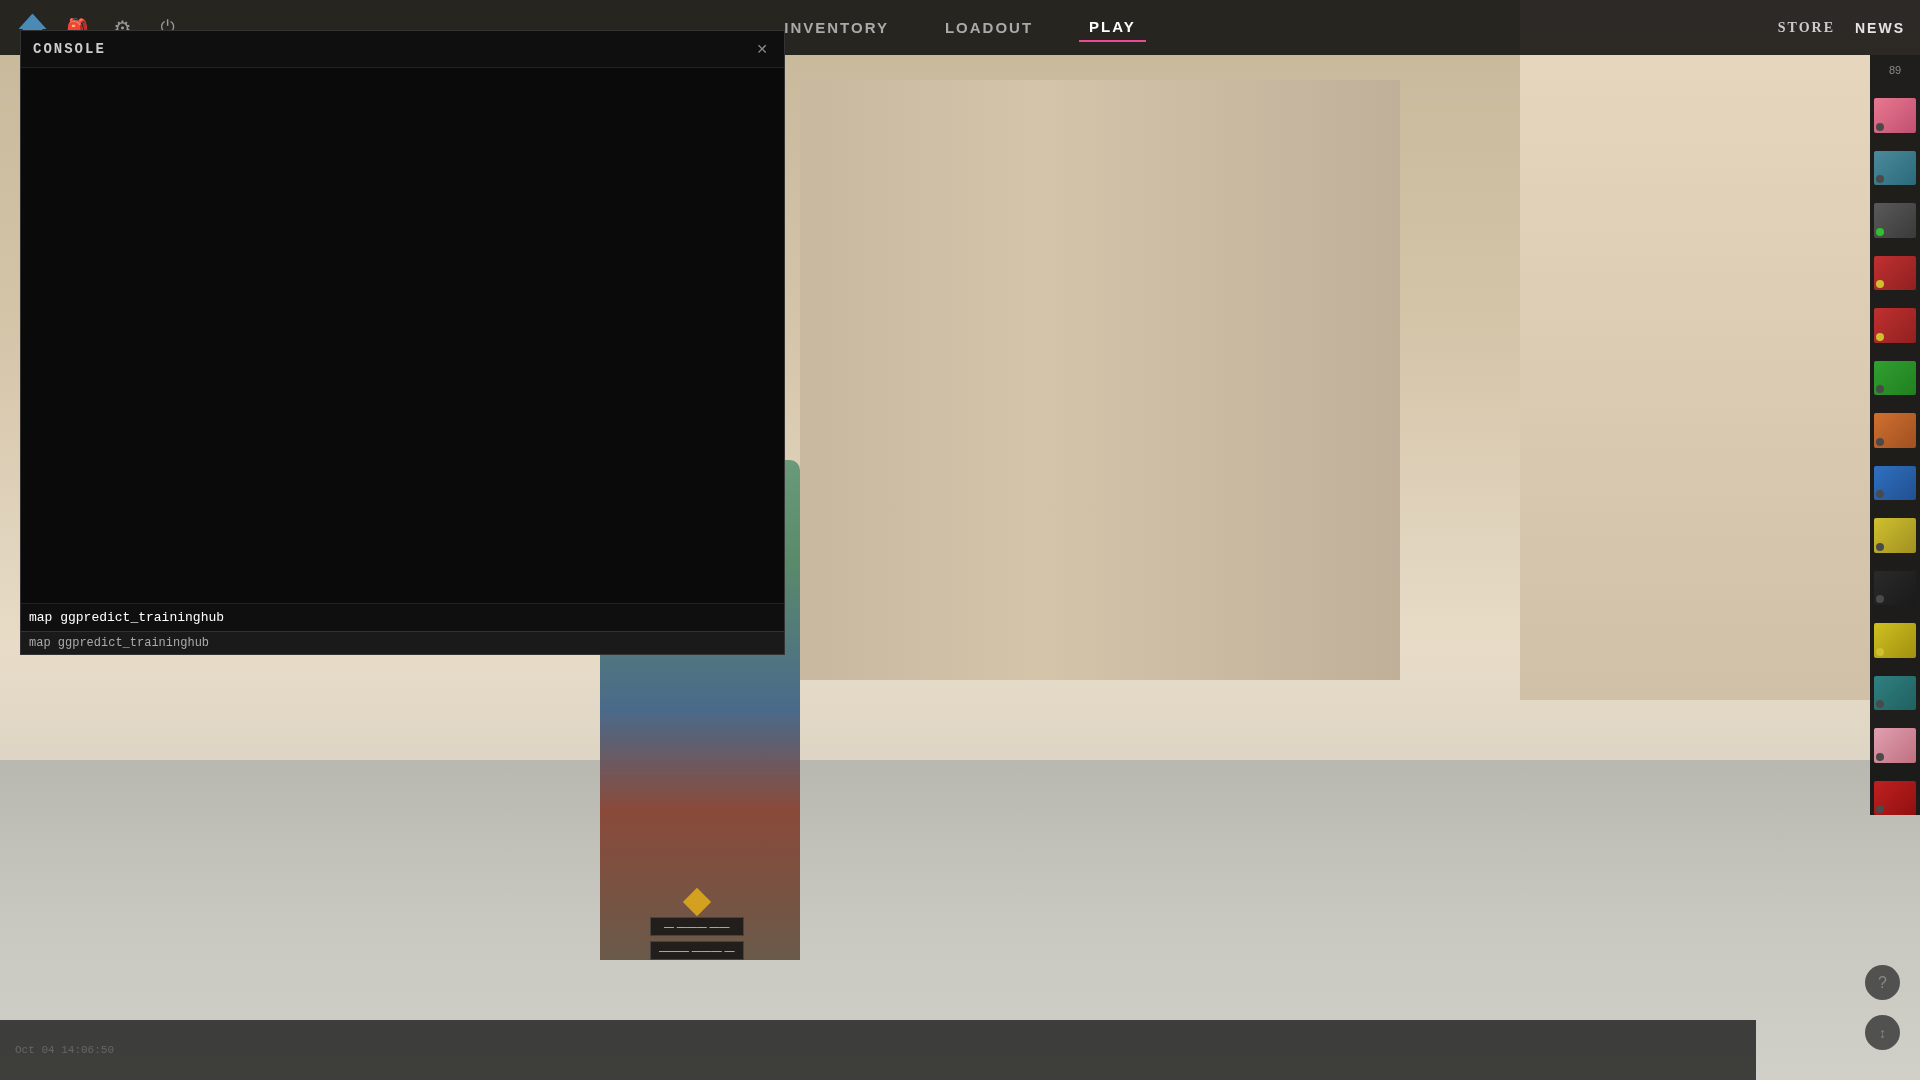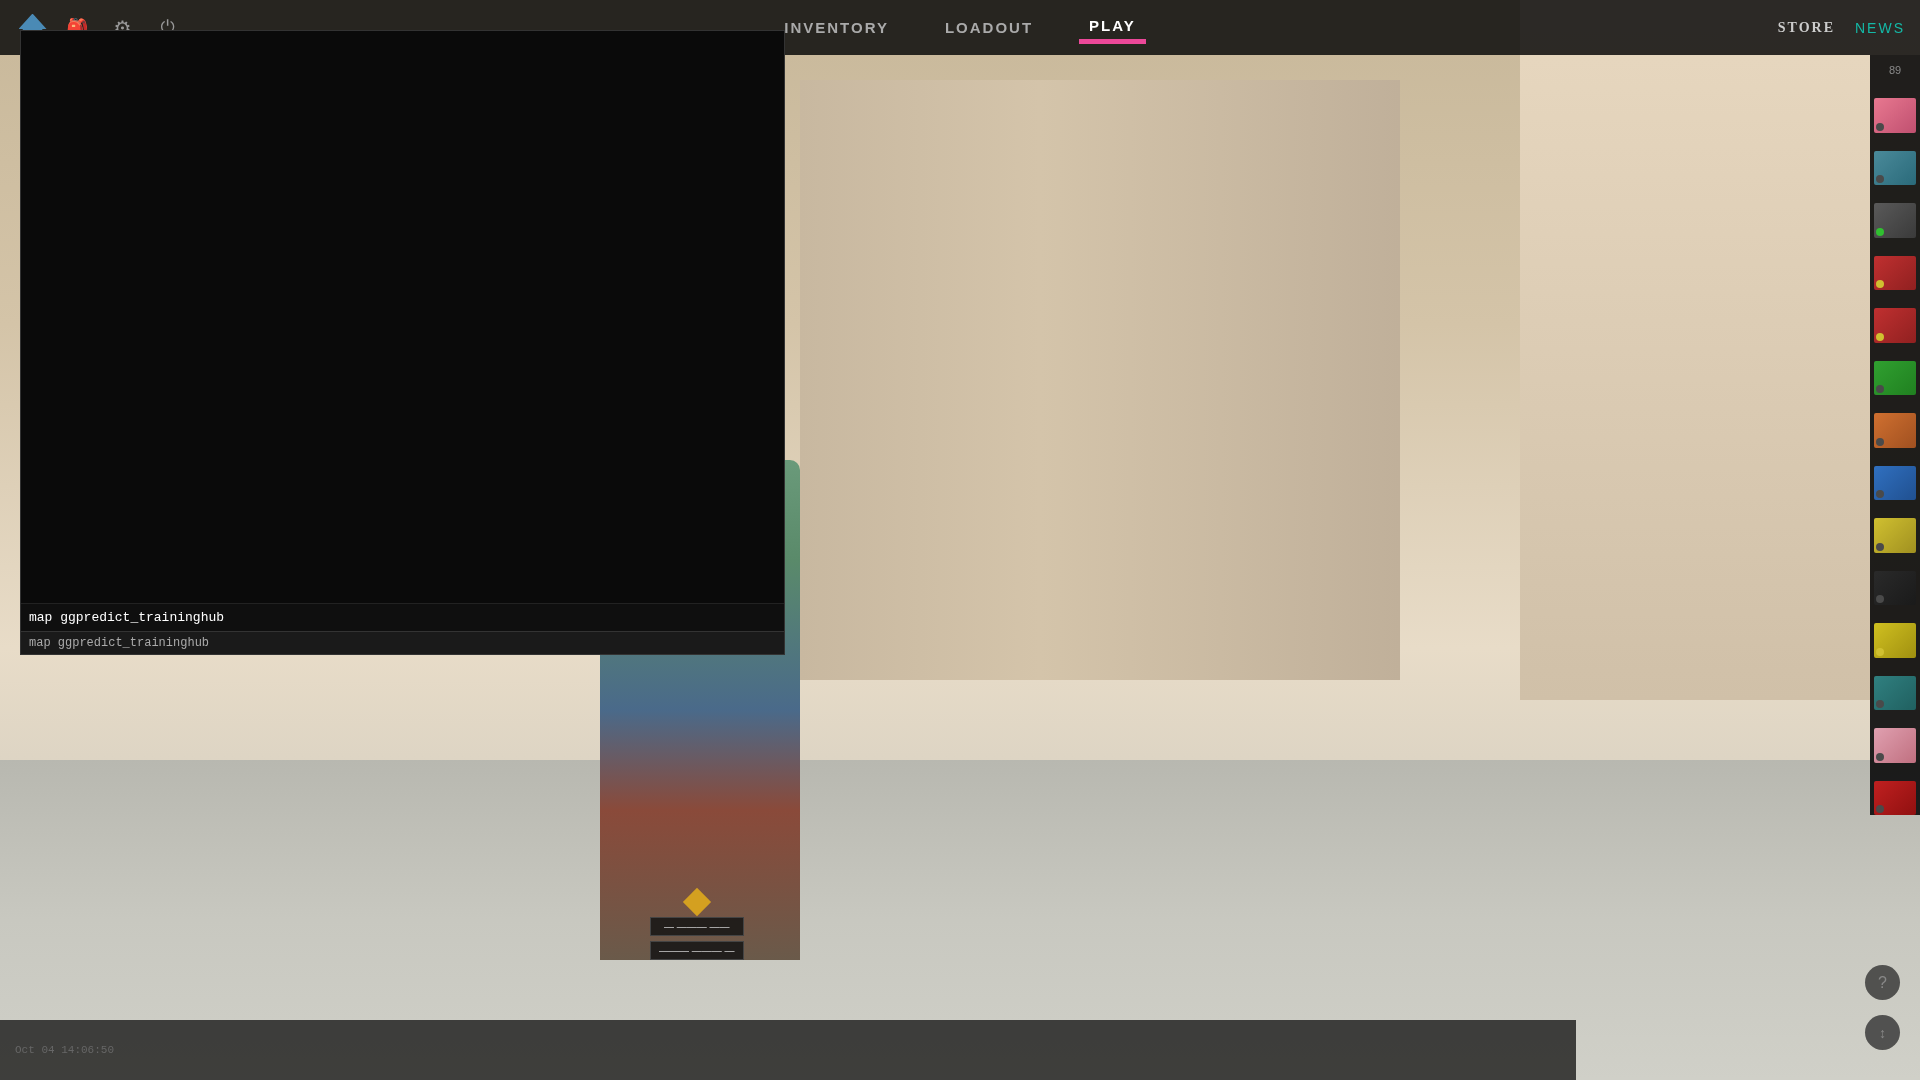--- a/index.html
+++ b/index.html
@@ -101,21 +101,21 @@
       font-size: 15px;
       font-weight: 600;
       letter-spacing: 2px;
       text-transform: uppercase;
       cursor: pointer;
       padding: 5px 10px;
     }
 
     .nav-item.active {
       color: #fff;
-      border-bottom: 5px solid #ec4899;
+      border-bottom: 2px solid #ec4899;
     }
 
     .nav-right {
       width: 300px;
       display: flex;
       align-items: center;
       justify-content: flex-end;
       gap: 20px;
       padding-right: 15px;
     }
@@ -123,23 +123,23 @@
     .nav-store {
       color: #ccc;
       font-size: 14px;
       font-weight: 600;
       letter-spacing: 2px;
       cursor: pointer;
       font-family: Liberation Serif, serif;
     }
 
     .nav-news {
-      color: #14b8a6;
+      color: #e5e5e5;
       font-size: 14px;
-      font-weight: 400;
+      font-weight: 700;
       letter-spacing: 2px;
       cursor: pointer;
     }
 
     
     .console-panel {
       position: absolute;
       top: 30px;
       left: 20px;
       width: 765px;
@@ -274,21 +274,21 @@
       border-radius: 50%;
       background: #4a4a4a;
     }
     .avatar-dot.online { background: #30c030; }
     .avatar-dot.yellow { background: #d0c030; }
 
     
     .bottom-hud {
       position: absolute;
       bottom: 0; left: 0;
-      width: 1576px;
+      width: 1756px;
       height: 60px;
       background: rgba(0,0,0,0.7);
       z-index: 10;
       display: flex;
       align-items: center;
       padding: 0 15px;
     }
 
     .hud-timestamp {
       color: #666;
@@ -414,20 +414,24 @@
     <div class="nav-item active">PLAY</div>
   </div>
 
   <div class="nav-right">
     <div class="nav-store">STORE</div>
     <div class="nav-news">NEWS</div>
   </div>
 </div>
 
 <div class="console-panel">
+  <div class="console-header">
+    <span class="console-title">CONSOLE</span>
+    <div class="console-close">✕</div>
+  </div>
   <div class="console-output">
     <span></span>
   </div>
   <div class="console-input-row">
     <input class="console-input" type="text" value="map ggpredict_traininghub" style="">
   </div>
   <div class="console-autocomplete">map ggpredict_traininghub</div>
 </div>
 
 <div class="right-sidebar">

